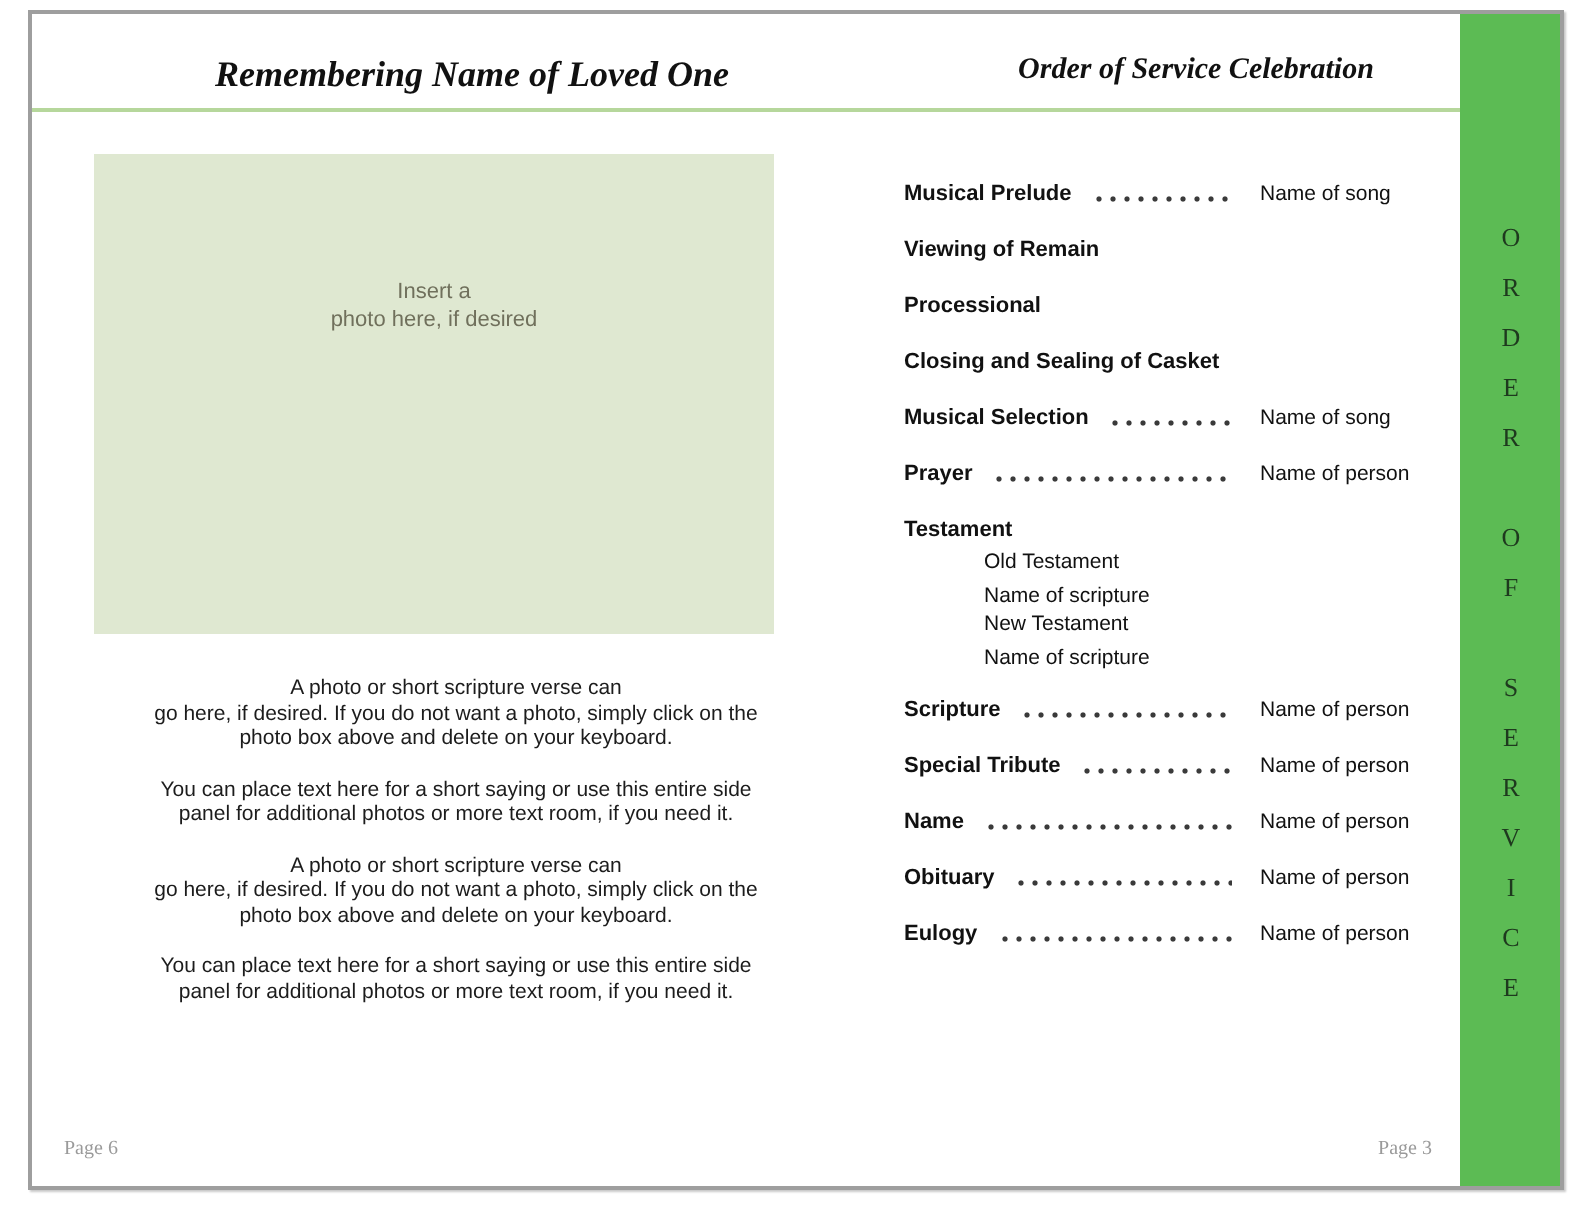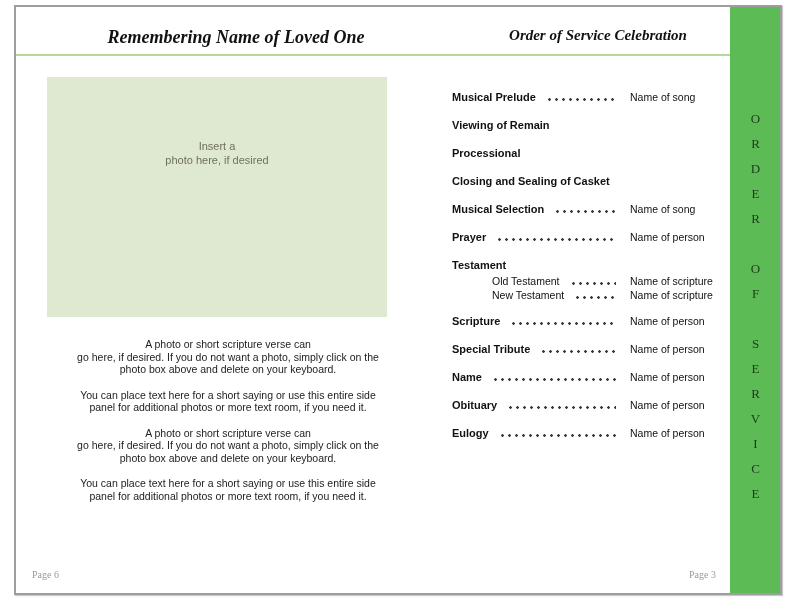--- a/index.html
+++ b/index.html
@@ -37,21 +37,21 @@
   .photo-box-text{font-size:11px;line-height:14px;color:var(--photo_text);
     white-space:pre-line;}
   .paras{position:absolute;left:16px;top:331px;width:392px;text-align:center;
     color:var(--text_dark);font-size:10.5px;line-height:12.5px;}
   .paras p{white-space:pre-line;margin-bottom:13px;}
   
   .svc-list{position:absolute;left:436px;top:84px;width:278px;color:#111;}
   .svc-row{display:flex;align-items:baseline;font-size:11px;line-height:13px;}
   .svc-row.main{margin-bottom:15px;align-items:flex-end;}
   .svc-row.group{margin-bottom:2px;}
-  .svc-row.sub{padding-left:40px;font-size:10.5px;line-height:14px;}
+  .svc-row.sub{padding-left:40px;font-size:10.5px;line-height:14px;flex-direction:column;}
   .svc-row.sub + .svc-row.main{margin-top:13px;}
   .svc-label{font-weight:bold;white-space:nowrap;}
   .svc-row.sub .svc-label{font-weight:normal;}
   .svc-suffix{margin-left:4px;white-space:nowrap;font-size:11px;}
   .leader{flex:1;height:3px;align-self:flex-end;margin:0 14px 3px 12px;
     background-image:radial-gradient(circle at 1.5px 1.5px,#3a3a3a 1.05px,transparent 1.55px);
     background-size:7px 3px;background-repeat:repeat-x;}
   .svc-value{width:100px;flex-shrink:0;font-size:10.5px;white-space:nowrap;}
   
   .footer{position:absolute;bottom:13px;font-family:"Liberation Serif",serif;

